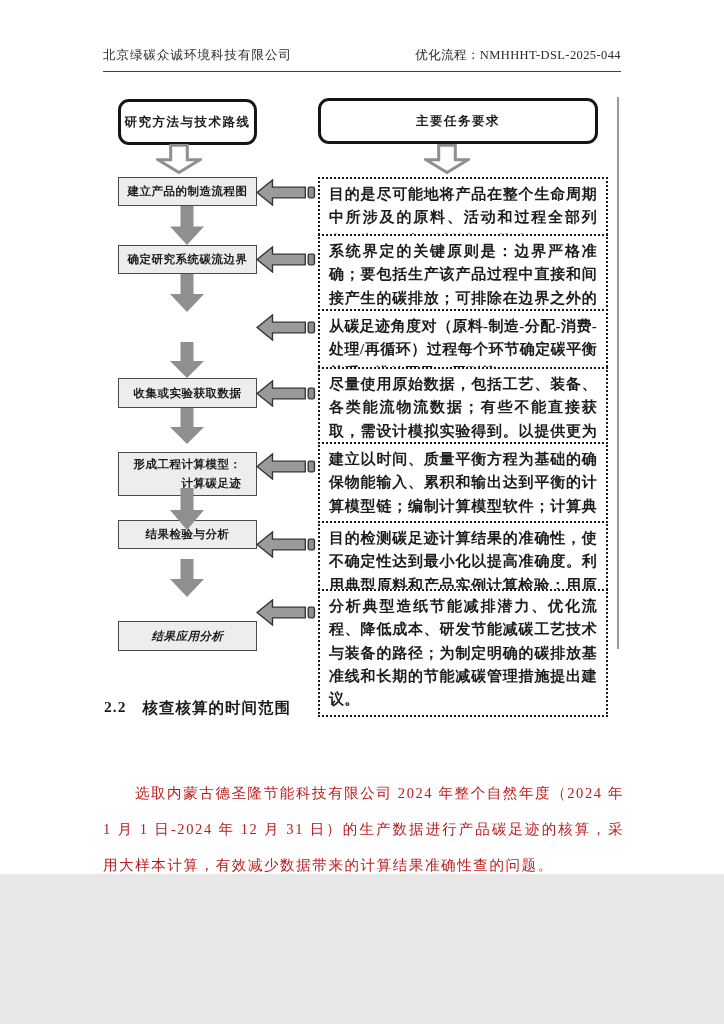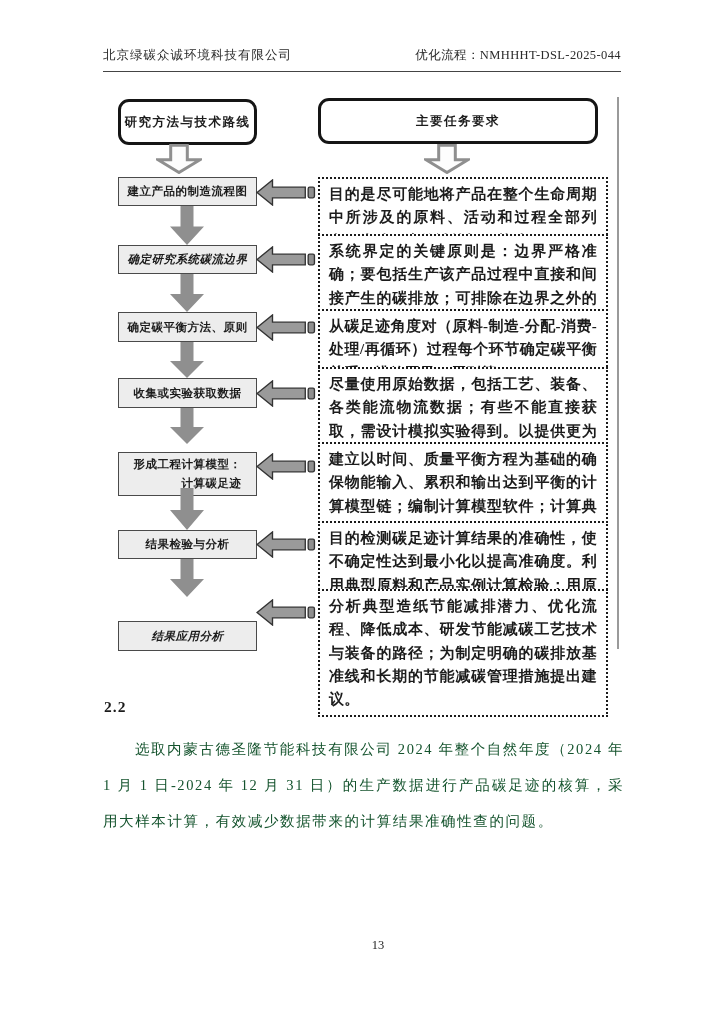--- a/index.html
+++ b/index.html
@@ -1,17 +1,17 @@
 <!DOCTYPE html>
 <html><head>
 <meta charset="utf-8">
 <style>
   html,body{margin:0;padding:0;background:#e8e8e8;}
   .page{
-    position:relative;width:724px;height:1024px;margin:0 auto;
+    position:relative;width:724px;height:874px;margin:0 auto;
     background:#ffffff;overflow:hidden;
     font-family:"Liberation Serif","DejaVu Serif",serif;color:#1c1c1c;
   }
   
   .doc-header{
     position:absolute;left:103px;top:47px;width:518px;
     display:flex;justify-content:space-between;align-items:baseline;
     font-size:12.5px;letter-spacing:1px;color:#2a2a2a;
     border-bottom:1.5px solid #444;padding-bottom:7px;
   }
@@ -43,23 +43,23 @@
   
   .caption{
     position:absolute;left:103px;top:655px;width:518px;text-align:center;
     font-size:16.5px;letter-spacing:2.5px;color:#222;
   }
   .section-heading{
     position:absolute;left:104px;top:698px;
     font-size:15.5px;font-weight:bold;letter-spacing:1px;display:flex;gap:16px;text-align:right;
   }
   .body-para{
-    position:absolute;left:103px;top:731px;width:521px;
+    position:absolute;left:103px;top:775px;width:521px;
     font-size:14.5px;line-height:36px;letter-spacing:1.6px;
-    text-indent:2.2em;text-align:justify;color:#14532d;
+    text-indent:2.2em;text-align:justify;color:#b91c1c;
   }
   .page-num{
     position:absolute;left:16px;top:938px;width:100%;text-align:center;
     font-size:12.5px;color:#222;
   }
 </style>
 </head>
 <body>
 
 <div class="page">
@@ -76,26 +76,25 @@
     <div class="hdr-box hdr-right">主要任务要求</div>
 
     <svg class="hollow-arrow" style="left:51px;top:49px;" width="46" height="30" viewBox="0 0 36 40" preserveAspectRatio="none">
       <polygon points="11.5,1.5 24.5,1.5 24.5,21 34.5,21 18,38 1.5,21 11.5,21" fill="#fdfdfd" stroke="#8f8f8f" stroke-width="3" vector-effect="non-scaling-stroke"></polygon>
     </svg>
     <svg class="hollow-arrow" style="left:319px;top:49px;" width="46" height="30" viewBox="0 0 36 40" preserveAspectRatio="none">
       <polygon points="11.5,1.5 24.5,1.5 24.5,21 34.5,21 18,38 1.5,21 11.5,21" fill="#fdfdfd" stroke="#8f8f8f" stroke-width="3" vector-effect="non-scaling-stroke"></polygon>
     </svg>
 
     <div class="flow-box" style="top:82px;height:29px;">建立产品的制造流程图</div>
-    <div class="flow-box" style="top:150px;height:29px;font-style:italic;">确定研究系统碳流边界</div>
-    <div class="flow-box" style="top:217px;height:30px;">确定碳平衡方法、原则</div>
+    <div class="flow-box" style="top:150px;height:29px;">确定研究系统碳流边界</div>
     <div class="flow-box" style="top:283px;height:30px;">收集或实验获取数据</div>
     <div class="flow-box" style="top:357px;height:44px;">形成工程计算模型：
 计算碳足迹</div>
-    <div class="flow-box" style="top:435px;height:29px;">结果检验与分析</div>
+    <div class="flow-box" style="top:425px;height:29px;">结果检验与分析</div>
     <div class="flow-box" style="top:526px;height:30px;font-style:italic;">结果应用分析</div>
 
     <div class="task-box" style="top:82px;min-height:37px;">目的是尽可能地将产品在整个生命周期中所涉及的原料、活动和过程全部列出，为碳足迹的计算打下基础。</div>
     <div class="task-box" style="top:139px;min-height:53px;">系统界定的关键原则是：边界严格准确；要包括生产该产品过程中直接和间接产生的碳排放；可排除在边界之外的界定。</div>
     <div class="task-box" style="top:214px;min-height:42px;">从碳足迹角度对（原料-制造-分配-消费-处理/再循环）过程每个环节确定碳平衡关系、排放因子、原则等。</div>
     <div class="task-box" style="top:272px;min-height:50px;">尽量使用原始数据，包括工艺、装备、各类能流物流数据；有些不能直接获取，需设计模拟实验得到。以提供更为精确的排放数据，使研究结果更为准确可信。</div>
     <div class="task-box" style="top:347px;min-height:53px;">建立以时间、质量平衡方程为基础的确保物能输入、累积和输出达到平衡的计算模型链；编制计算模型软件；计算典型原料产品的碳足迹。</div>
     <div class="task-box" style="top:426px;min-height:49px;">目的检测碳足迹计算结果的准确性，使不确定性达到最小化以提高准确度。利用典型原料和产品实例计算检验；用原始代替次级数据；用更准合理的次级数据。</div>
     <div class="task-box" style="top:494px;min-height:51px;">分析典型造纸节能减排潜力、优化流程、降低成本、研发节能减碳工艺技术与装备的路径；为制定明确的碳排放基准线和长期的节能减碳管理措施提出建议。</div>
 
@@ -144,19 +143,20 @@
       </svg>
     <svg class="l-arrow" style="top:504px;" viewBox="0 0 62 28">
         <polygon points="1,14 17,1 17,8.5 51,8.5 51,19.5 17,19.5 17,27" fill="#9a9a9a" stroke="#333" stroke-width="1.4"></polygon>
         <rect x="54" y="8.5" width="6.5" height="11" rx="1.5" fill="#8f8f8f" stroke="#333" stroke-width="1.4"></rect>
       </svg>
   </div>
 
 
   <div class="section-heading">
     <span>2.2</span>
+    <span>核查核算的时间范围</span>
   </div>
 
   <div class="body-para">选取内蒙古德圣隆节能科技有限公司 2024 年整个自然年度（2024 年 1 月 1 日-2024 年 12 月 31 日）的生产数据进行产品碳足迹的核算，采用大样本计算，有效减少数据带来的计算结果准确性查的问题。</div>
 
   <div class="page-num">13</div>
 
 </div>
 
 </body></html>

